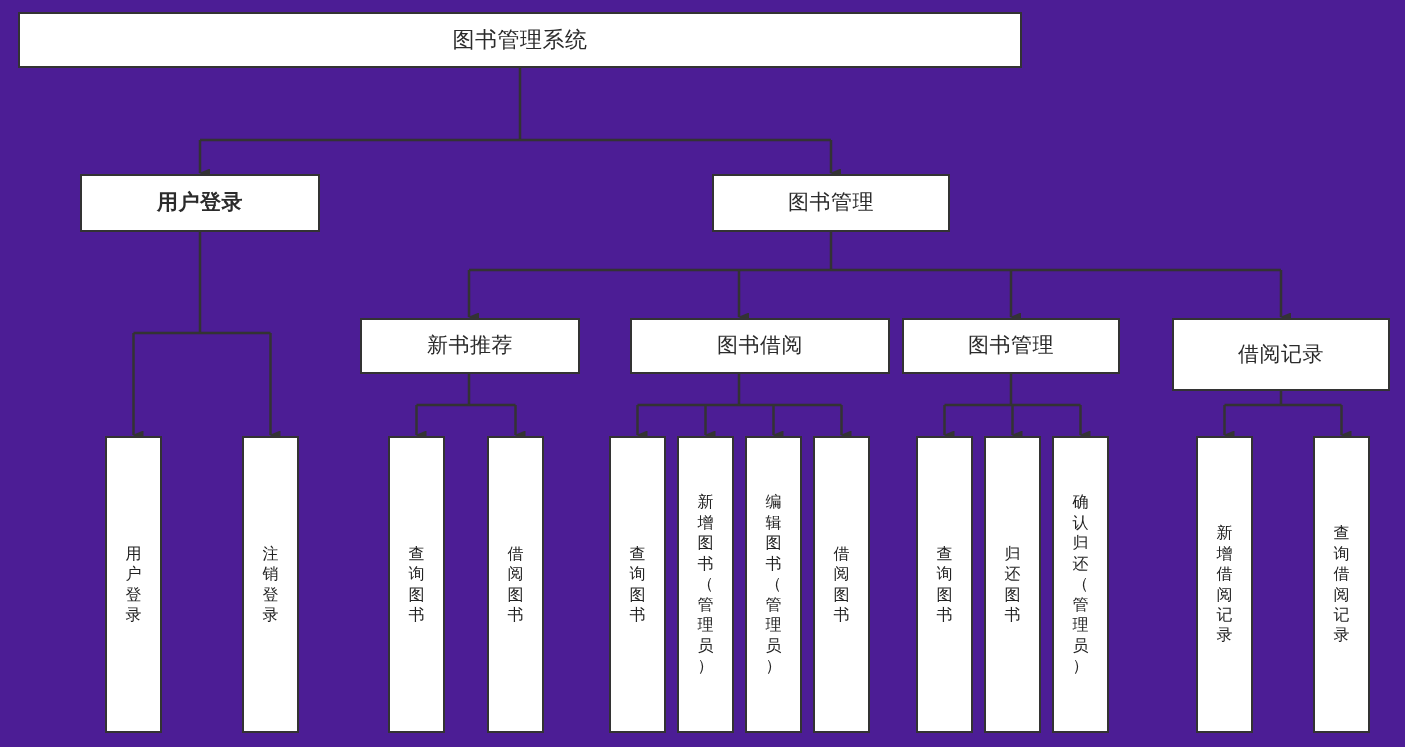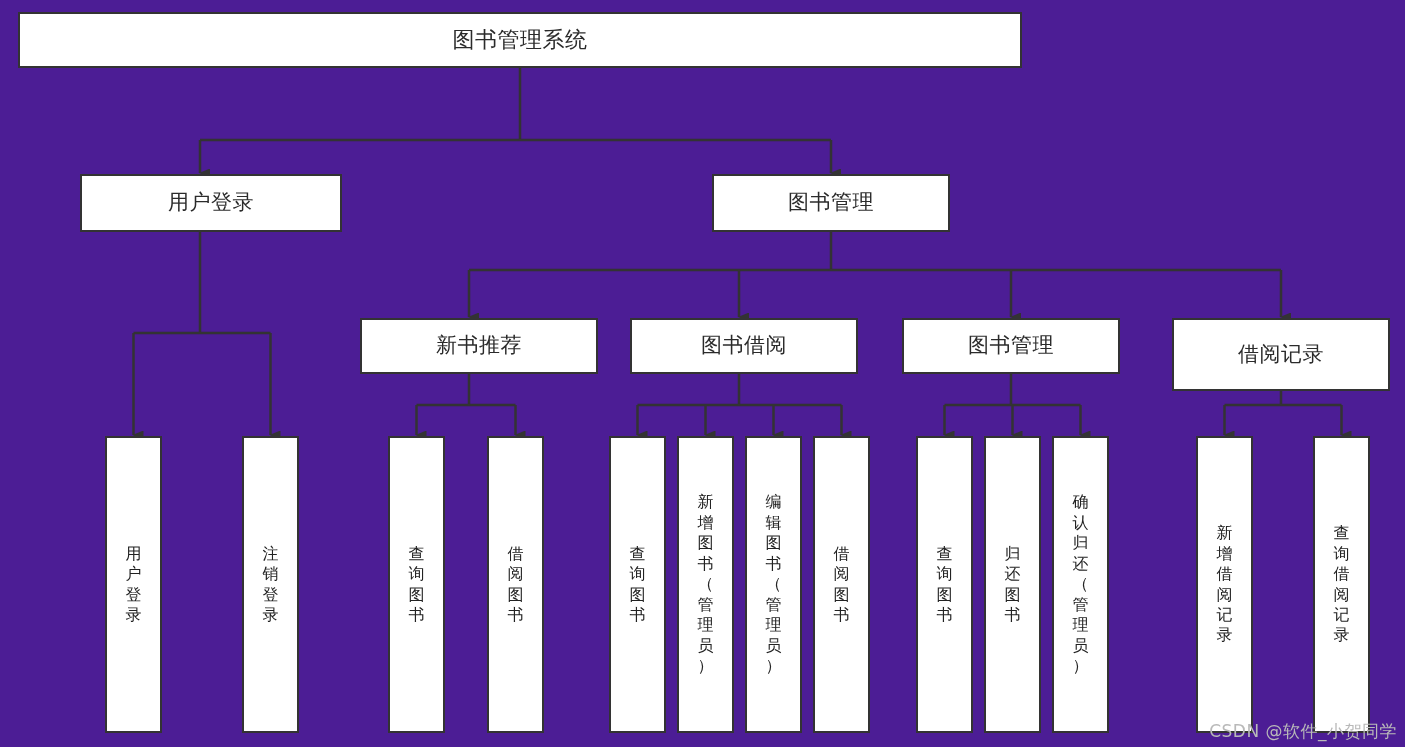--- a/index.html
+++ b/index.html
@@ -118,30 +118,30 @@
         <line x1="1224.5" y1="405" x2="1224.5" y2="435" marker-end="url(#arrowhead)"></line>
         <line x1="1341.5" y1="405" x2="1341.5" y2="435" marker-end="url(#arrowhead)"></line>
       </g>
   </svg>
 
   <div class="node-box root" id="box-root" style="left: 18px; top: 12px; width: 1004px; height: 56px;">
     <span class="node-label-h">图书管理系统</span>
   </div>
 
   <div id="nodes-layer">
-      <div class="node-box level2" style="left: 80px; top: 174px; width: 262px; height: 58px;">
+      <div class="node-box level2" style="left: 80px; top: 174px; width: 240px; height: 58px; font-weight: bold;">
         <span class="node-label-h">用户登录</span>
       </div>
       <div class="node-box level2" style="left: 712px; top: 174px; width: 238px; height: 58px; text-align: center;">
         <span class="node-label-h">图书管理</span>
       </div>
-      <div class="node-box level3" style="left: 360px; top: 318px; width: 238px; height: 56px; text-align: center;">
+      <div class="node-box level3" style="left: 360px; top: 318px; width: 220px; height: 56px; text-align: center;">
         <span class="node-label-h">新书推荐</span>
       </div>
-      <div class="node-box level3" style="left: 630px; top: 318px; width: 228px; height: 56px;">
+      <div class="node-box level3" style="left: 630px; top: 318px; width: 260px; height: 56px;">
         <span class="node-label-h">图书借阅</span>
       </div>
       <div class="node-box level3" style="left: 902px; top: 318px; width: 218px; height: 56px;">
         <span class="node-label-h">图书管理</span>
       </div>
       <div class="node-box level3" style="left: 1172px; top: 318px; width: 218px; height: 73px;">
         <span class="node-label-h">借阅记录</span>
       </div>
       <div class="node-box leaf" style="left: 105px; top: 436px; width: 57px; height: 297px;">
         <div class="leaf-inner">
@@ -261,14 +261,13 @@
           <span class="vchar">查</span>
           <span class="vchar">询</span>
           <span class="vchar">借</span>
           <span class="vchar">阅</span>
           <span class="vchar">记</span>
           <span class="vchar">录</span>
         </div>
       </div>
     </div>
 
-  <div id="watermark">CSDN @软件_小贺同学</div>
 </div>
 
 </body></html>

